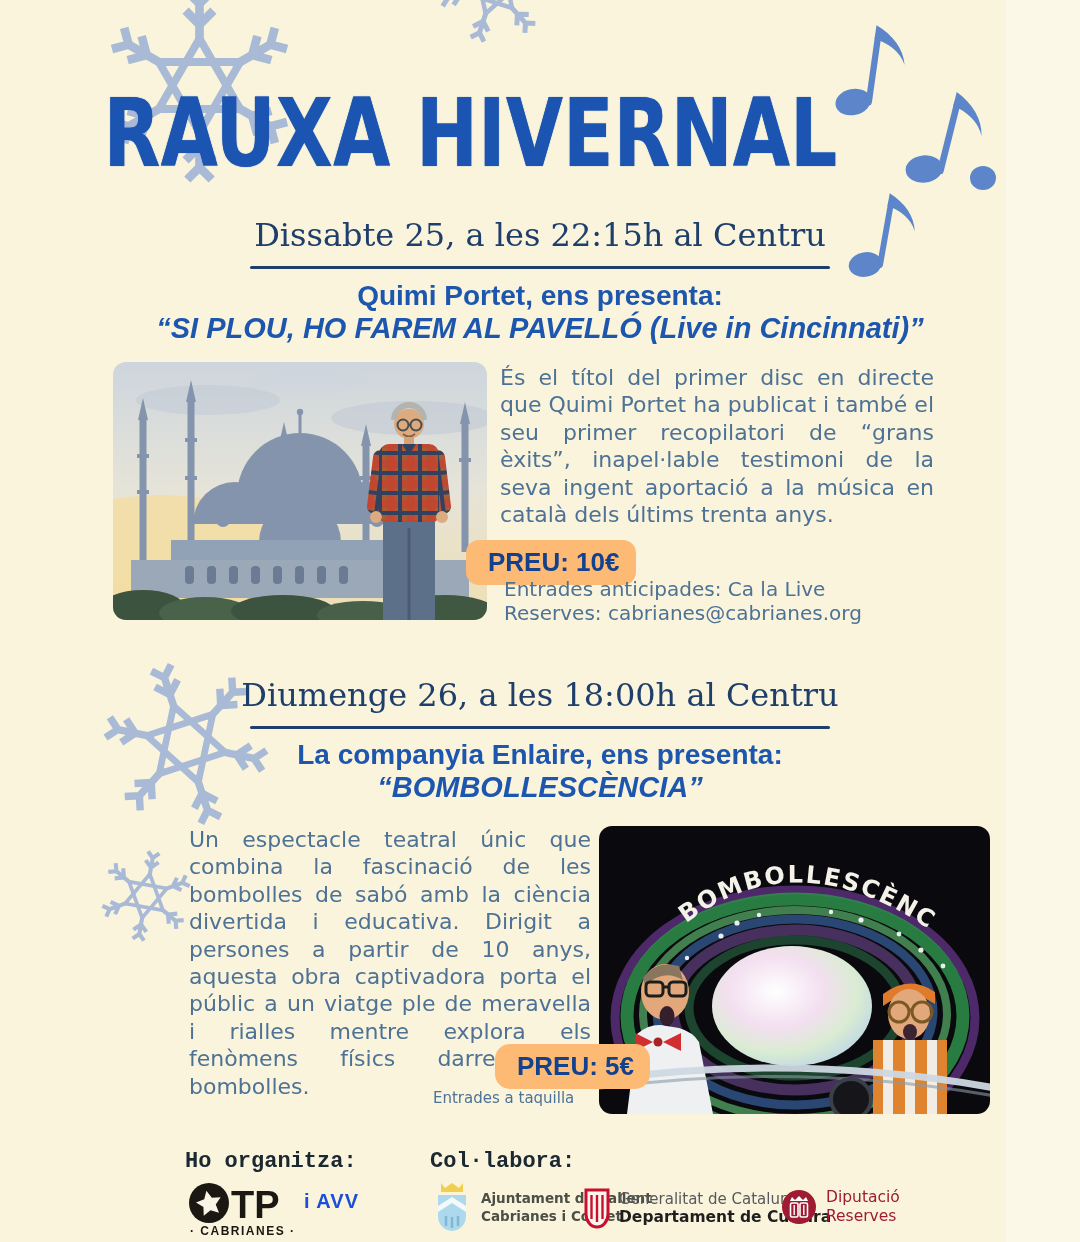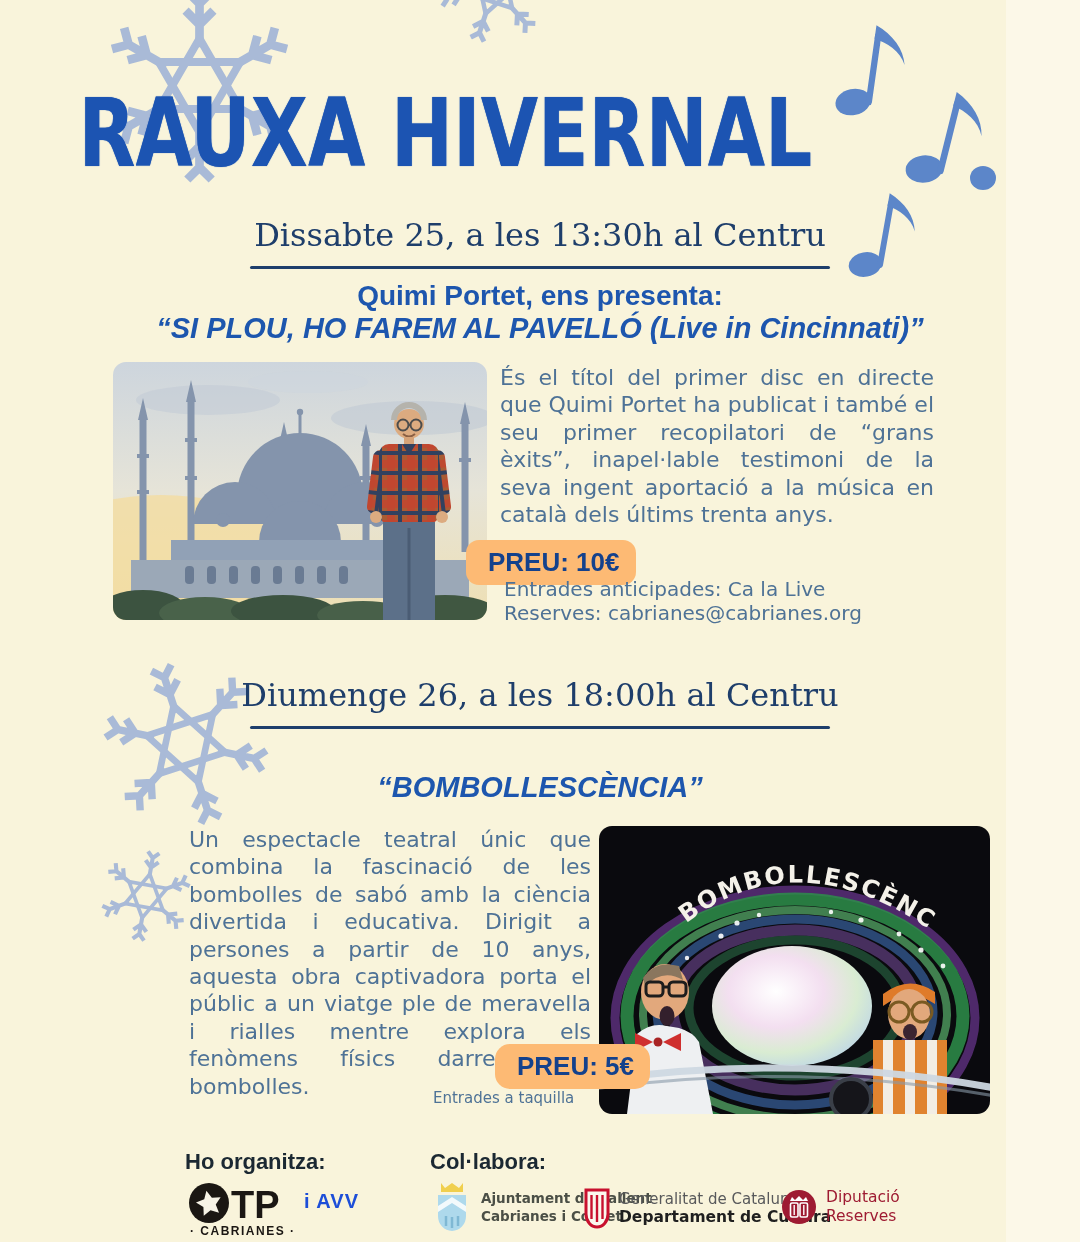--- a/index.html
+++ b/index.html
@@ -11,41 +11,41 @@
   .abs { position:absolute; }
   .centered { left:0; width:1080px; text-align:center; }
 
   
   .snow { color:#A9BAD7; }
   .note { color:#5C86C9; }
   .note-head { background:#5C86C9; border-radius:50%; }
 
   
   .subtitle { top:38px; font-family:"DejaVu Serif", serif; font-size:38px; color:#24466F; letter-spacing:1px; }
-  .title-row { top:86px; display:flex; justify-content:flex-end; left:0; width:916px; }
+  .title-row { top:86px; display:flex; justify-content:flex-start; left:0; width:916px; }
   .title { font-size:95px; line-height:1; font-weight:bold; color:#1C54B2; letter-spacing:0;
            transform:scaleX(.78); transform-origin:center; white-space:nowrap;
            text-shadow:0 0 1px #1C54B2; }
 
   
   .sec-head { font-family:"DejaVu Serif", serif; font-size:32px; color:#1E3E6B; }
   .sec-line { height:3px; background:#1E3E6B; border-radius:2px; left:50%; transform:translateX(-50%); width:580px; }
   .presenter { font-family:"Liberation Sans", sans-serif; font-weight:bold; font-size:28px; color:#1D56AE; }
   .show-title { font-family:"Liberation Sans", sans-serif; font-weight:bold; font-style:italic; font-size:29px; color:#1D56AE; }
 
   .para { font-size:22px; line-height:27.4px; color:#4E7296; text-align:justify; }
   .price-label { background:#fdba74; border-radius:13px; padding:7px 16px 7px 22px;
                  font-family:"Liberation Sans", sans-serif; font-weight:bold; font-size:26px; color:#14418C; }
   .tickets { font-size:20px; color:#4E7296; }
 
   .photo { border-radius:13px; overflow:hidden; line-height:0; }
   .photo svg { display:block; }
 
   
-  .mono-label { font-family:Liberation Sans, sans-serif; font-weight:bold; font-size:22px; color:#1B2832; }
+  .mono-label { font-family:Liberation Mono, monospace; font-weight:bold; font-size:22px; color:#1B2832; }
   .avv { font-family:"Liberation Sans", sans-serif; font-weight:bold; font-size:20px; color:#1d4ed8; letter-spacing:1px; }
   .logo-row { display:flex; align-items:center; gap:9px; }
   .aj-text { font-size:13.5px; font-weight:bold; color:#4B4F46; line-height:1.32; }
   .gen-text1 { font-size:15px; color:#58595B; line-height:1.15; }
   .gen-text2 { font-size:15.5px; font-weight:bold; color:#1F1F1F; line-height:1.15; }
   .dip-text { font-size:15.5px; font-weight:normal; color:#9E1B32; line-height:1.2; }
 </style>
 </head>
 <body>
 
@@ -112,21 +112,21 @@
     </svg>
   <svg class="abs note" style="left:848px;top:192px;transform:rotate(10deg)" width="72" height="90">
       <use href="#note8"></use>
     </svg>
   <div class="abs note-head" style="left:970px;top:166px;width:26px;height:24px"></div>
 
   <div class="abs title-row">
     <span class="title">RAUXA HIVERNAL</span>
   </div>
 
-  <div class="abs centered sec-head" style="top:216px">Dissabte 25, a les 13:30h al Centru</div>
+  <div class="abs centered sec-head" style="top:216px">Dissabte 25, a les 22:15h al Centru</div>
   <div class="abs sec-line" style="top:266px"></div>
   <div class="abs centered show-title" style="top:312px">“SI PLOU, HO FAREM AL PAVELLÓ (Live in Cincinnati)”</div>
   <div class="abs centered presenter" style="top:280px">Quimi Portet, ens presenta:</div>
 
   <div class="abs photo" style="left:113px;top:362px;width:374px;height:258px">
     <svg viewBox="0 0 374 258" width="374" height="258">
       <defs>
         <linearGradient id="sky" x1="0" y1="0" x2="0" y2="1">
           <stop offset="0" stop-color="#cdd5dd"></stop>
           <stop offset="0.5" stop-color="#e6e4d8"></stop>
@@ -213,20 +213,21 @@
     </svg>
   </div>
 
   <div class="abs para" style="left:500px;top:364px;width:434px">És el títol del primer disc en directe que Quimi Portet ha publicat i també el seu primer recopilatori de “grans èxits”, inapel·lable testimoni de la seva ingent aportació a la música en català dels últims trenta anys.</div>
   <div class="abs price-label" style="left:466px;top:540px">PREU: 10€</div>
   <div class="abs tickets" style="left:504px;top:577px">Entrades anticipades: Ca la Live</div>
   <div class="abs tickets" style="left:504px;top:601px">Reserves: cabrianes@cabrianes.org</div>
 
   <div class="abs centered sec-head" style="top:676px">Diumenge 26, a les 18:00h al Centru</div>
   <div class="abs sec-line" style="top:726px"></div>
+  <div class="abs centered presenter" style="top:739px">La companyia Enlaire, ens presenta:</div>
   <div class="abs centered show-title" style="top:771px">“BOMBOLLESCÈNCIA”</div>
 
   <div class="abs para" style="left:189px;top:826px;width:402px">Un espectacle teatral únic que combina la fascinació de les bombolles de sabó amb la ciència divertida i educativa. Dirigit a persones a partir de 10 anys, aquesta obra captivadora porta el públic a un viatge ple de meravella i rialles mentre explora els fenòmens físics darrere les bombolles.</div>
 
   <div class="abs photo" style="left:599px;top:826px;width:391px;height:288px">
     <svg viewBox="0 0 391 288" width="391" height="288">
       <defs>
         <radialGradient id="blob" cx="0.4" cy="0.38" r="0.85">
           <stop offset="0" stop-color="#ffffff"></stop>
           <stop offset="0.35" stop-color="#f3dff0"></stop>

